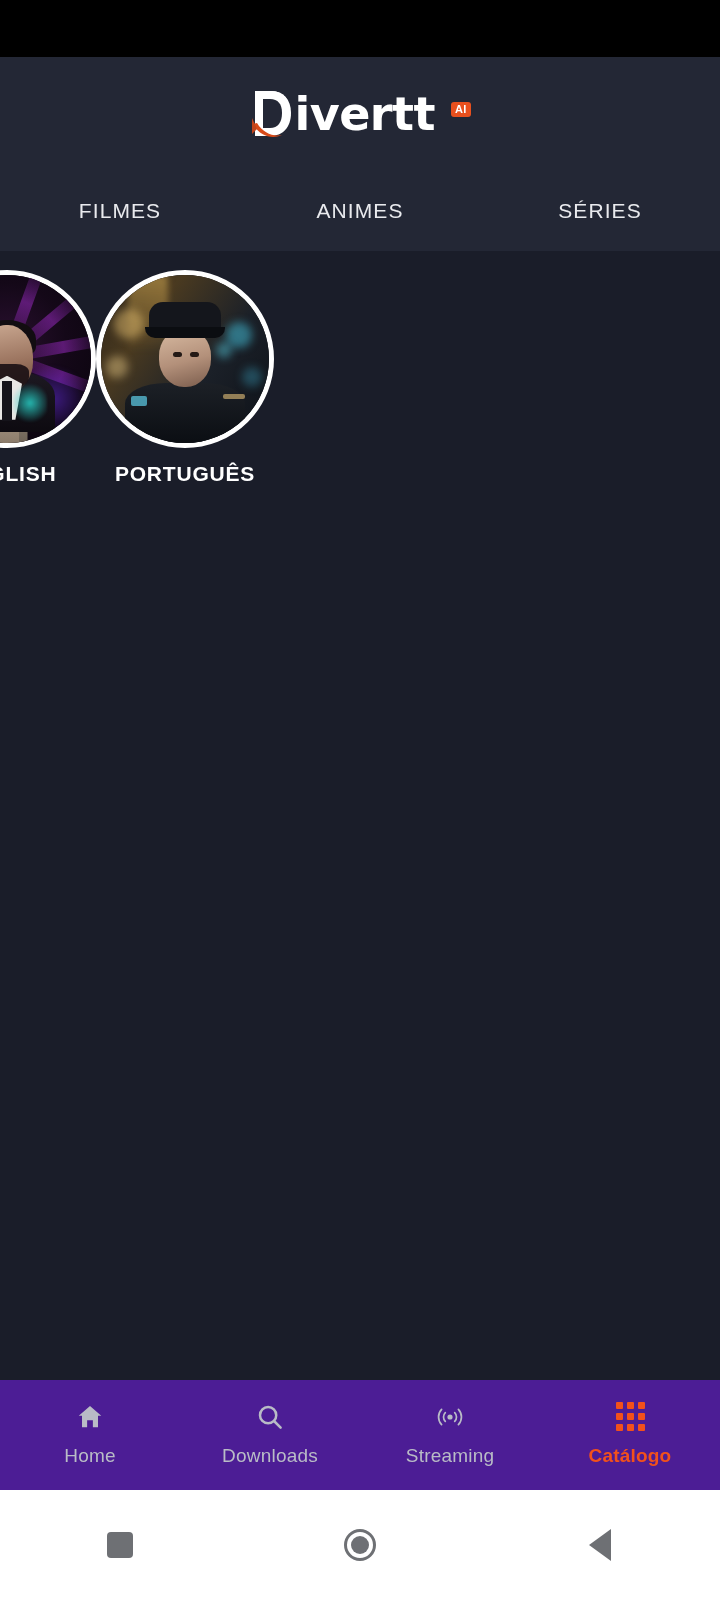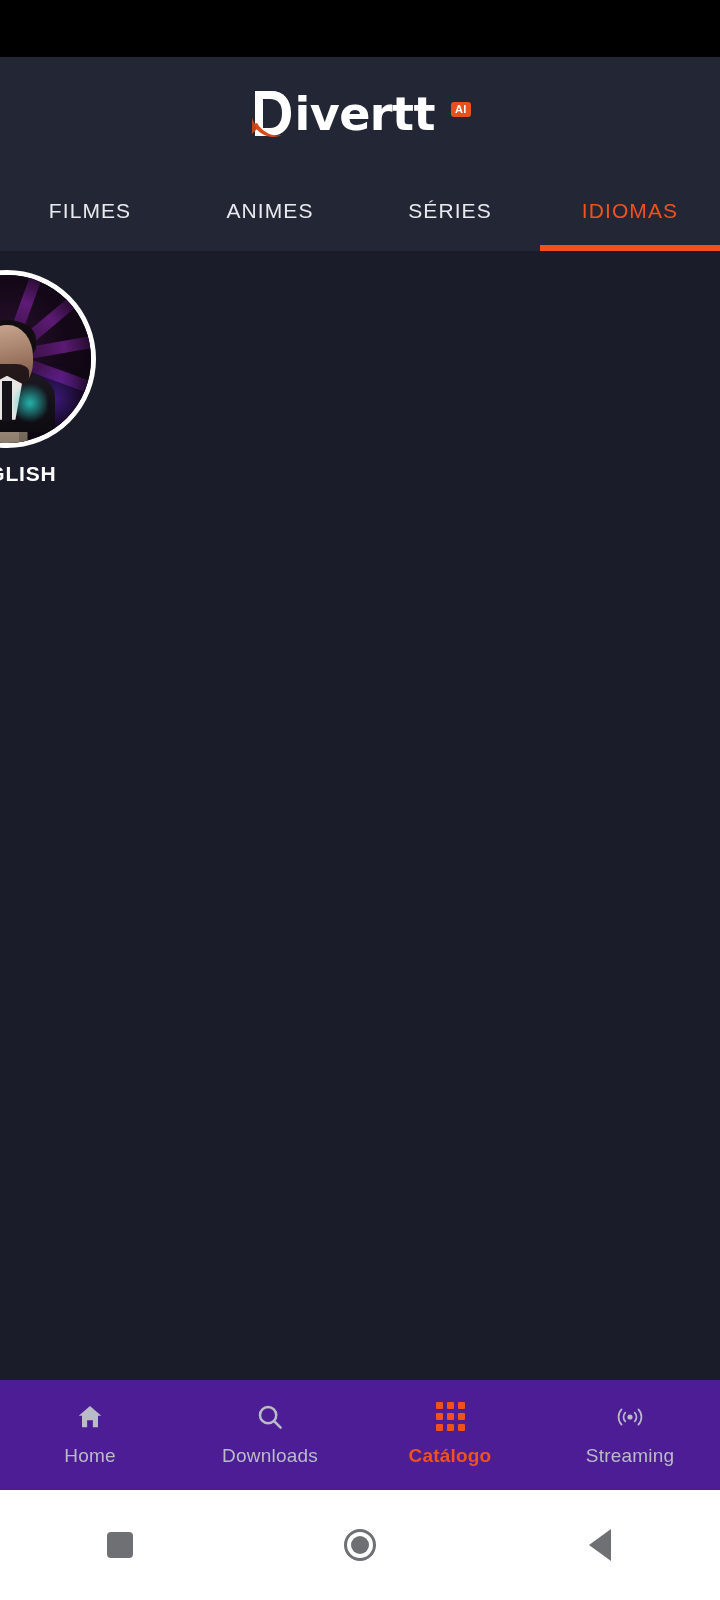--- a/index.html
+++ b/index.html
@@ -459,21 +459,20 @@
         </span>
         <span class="logo-text">ivertt</span>
         <span class="logo-badge">AI</span>
       </div>
     </div>
 
     <div class="tabs">
       <div class="tab">FILMES</div>
       <div class="tab">ANIMES</div>
       <div class="tab">SÉRIES</div>
-      <div class="tab active">IDIOMAS</div>
     </div>
 
     <div class="lang-section">
       <div class="lang-row">
 
         <div class="lang-item">
           <div class="lang-circle">
             <div class="lang-art art-en">
               <div class="ray" style="transform:rotate(200deg);"></div>
               <div class="ray" style="transform:rotate(225deg);"></div>
@@ -493,20 +492,41 @@
               <div class="beard"></div>
               <div class="shirt"></div>
               <div class="tie"></div>
               <div class="teal"></div>
             </div>
           </div>
           <div class="lang-label">ENGLISH</div>
         </div>
 
 
+        <div class="lang-item">
+          <div class="lang-circle">
+            <div class="lang-art art-pt">
+              <div class="warm"></div>
+              <div class="bokeh b1"></div>
+              <div class="bokeh b2"></div>
+              <div class="bokeh b3"></div>
+              <div class="bokeh b4"></div>
+              <div class="bokeh b5"></div>
+              <div class="uniform"></div>
+              <div class="face"></div>
+              <div class="eye l"></div>
+              <div class="eye r"></div>
+              <div class="cap"></div>
+              <div class="cap-brim"></div>
+              <div class="patch"></div>
+              <div class="stripe"></div>
+            </div>
+          </div>
+          <div class="lang-label">PORTUGUÊS</div>
+        </div>
 
       </div>
     </div>
 
     <div class="bottom-nav">
 
       <div class="nav-item">
         <span class="nav-icon">
           <svg width="30" height="30" viewBox="0 0 24 24" fill="currentColor">
             <path d="M12 3.2 3 11h2.6v9.2h4.1V14.6h4.6v5.6h4.1V11H21z"></path>
@@ -516,52 +536,52 @@
       </div>
 
       <div class="nav-item">
         <span class="nav-icon">
           <svg width="30" height="30" viewBox="0 0 24 24" fill="none" stroke="currentColor" stroke-width="2" stroke-linecap="round">
             <circle cx="10.5" cy="10.5" r="6.5"></circle>
             <line x1="15.4" y1="15.4" x2="20.5" y2="20.5"></line>
           </svg>
         </span>
         <span class="nav-label">Downloads</span>
+      </div>
+
+      <div class="nav-item">
+        <span class="nav-icon">
+          <svg width="32" height="30" viewBox="0 0 32 24" fill="none" stroke="currentColor" stroke-width="1.7" stroke-linecap="round">
+            <circle cx="16" cy="12" r="2.6" fill="currentColor" stroke="none"></circle>
+            <path d="M11.3 7.6a6.3 6.3 0 0 0 0 8.8"></path>
+            <path d="M20.7 7.6a6.3 6.3 0 0 1 0 8.8"></path>
+            <path d="M7.6 4.4a11 11 0 0 0 0 15.2"></path>
+            <path d="M24.4 4.4a11 11 0 0 1 0 15.2"></path>
+          </svg>
+        </span>
+        <span class="nav-label">Streaming</span>
       </div>
 
       <div class="nav-item active">
         <span class="nav-icon">
           <span class="grid-icon">
             <i></i>
               <i></i>
               <i></i>
             <i></i>
               <i></i>
               <i></i>
             <i></i>
               <i></i>
               <i></i>
           </span>
         </span>
         <span class="nav-label">Catálogo</span>
       </div>
 
-      <div class="nav-item">
-        <span class="nav-icon">
-          <svg width="32" height="30" viewBox="0 0 32 24" fill="none" stroke="currentColor" stroke-width="1.7" stroke-linecap="round">
-            <circle cx="16" cy="12" r="2.6" fill="currentColor" stroke="none"></circle>
-            <path d="M11.3 7.6a6.3 6.3 0 0 0 0 8.8"></path>
-            <path d="M20.7 7.6a6.3 6.3 0 0 1 0 8.8"></path>
-            <path d="M7.6 4.4a11 11 0 0 0 0 15.2"></path>
-            <path d="M24.4 4.4a11 11 0 0 1 0 15.2"></path>
-          </svg>
-        </span>
-        <span class="nav-label">Streaming</span>
-      </div>
-
 
     </div>
   </div>
 
   <div class="sysnav">
     <div class="sysnav-btn">
       <span class="sn-square"></span>
     </div>
     <div class="sysnav-btn">
       <span class="sn-circle">

